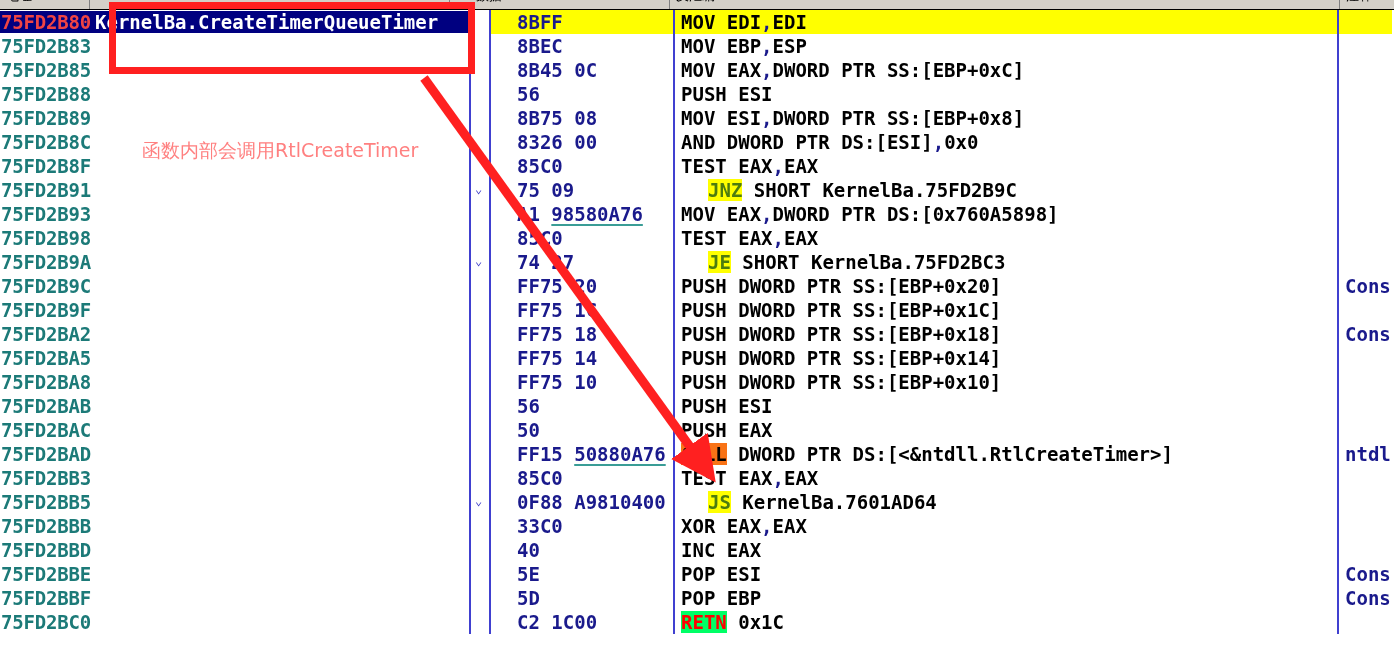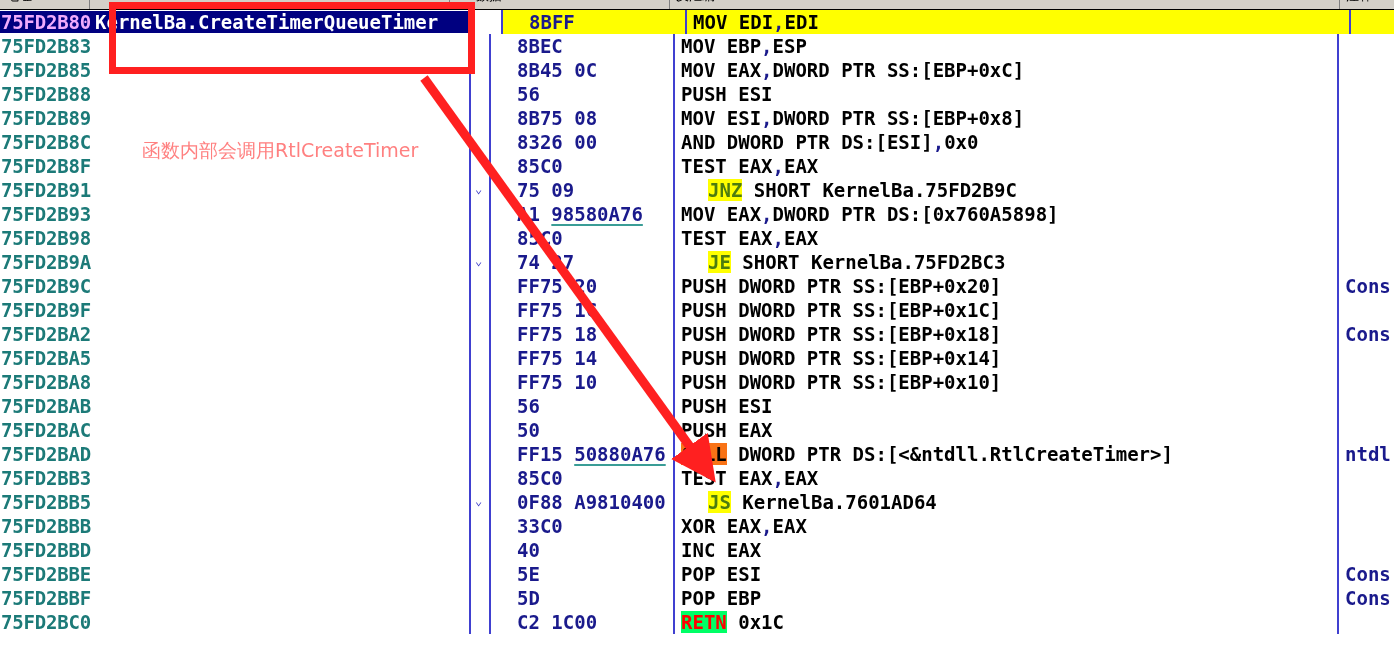--- a/index.html
+++ b/index.html
@@ -142,34 +142,34 @@
     box-sizing: border-box;
     border-left: 2px solid #4040d0;
     height: 24px;
     line-height: 24px;
     overflow: hidden;
   }
 
   
   .row.selected .c-addr {
     background: #000080;
-    color: #f0abfc;
+    color: #ef4444;
     text-align: center;
   }
   .row.selected .c-name {
     background: #000080;
     color: #ffffff;
   }
   .row.selected .c-hex,
   .row.selected .c-disasm,
   .row.selected .c-cmt {
     background: #ffff00;
     color: #000000;
   }
-  .row.selected .c-hex { color: #1a1a8c; margin-left: 12px; }
+  .row.selected .c-hex { color: #1a1a8c; }
   .row.selected .c-gutter { background: #ffffff; }
 
   
   .tok-jmp {
     background: #ffff00;
     color: #4d7c0f;
     margin-left: 27px;
   }
   .tok-call {
     background: #f97316;

